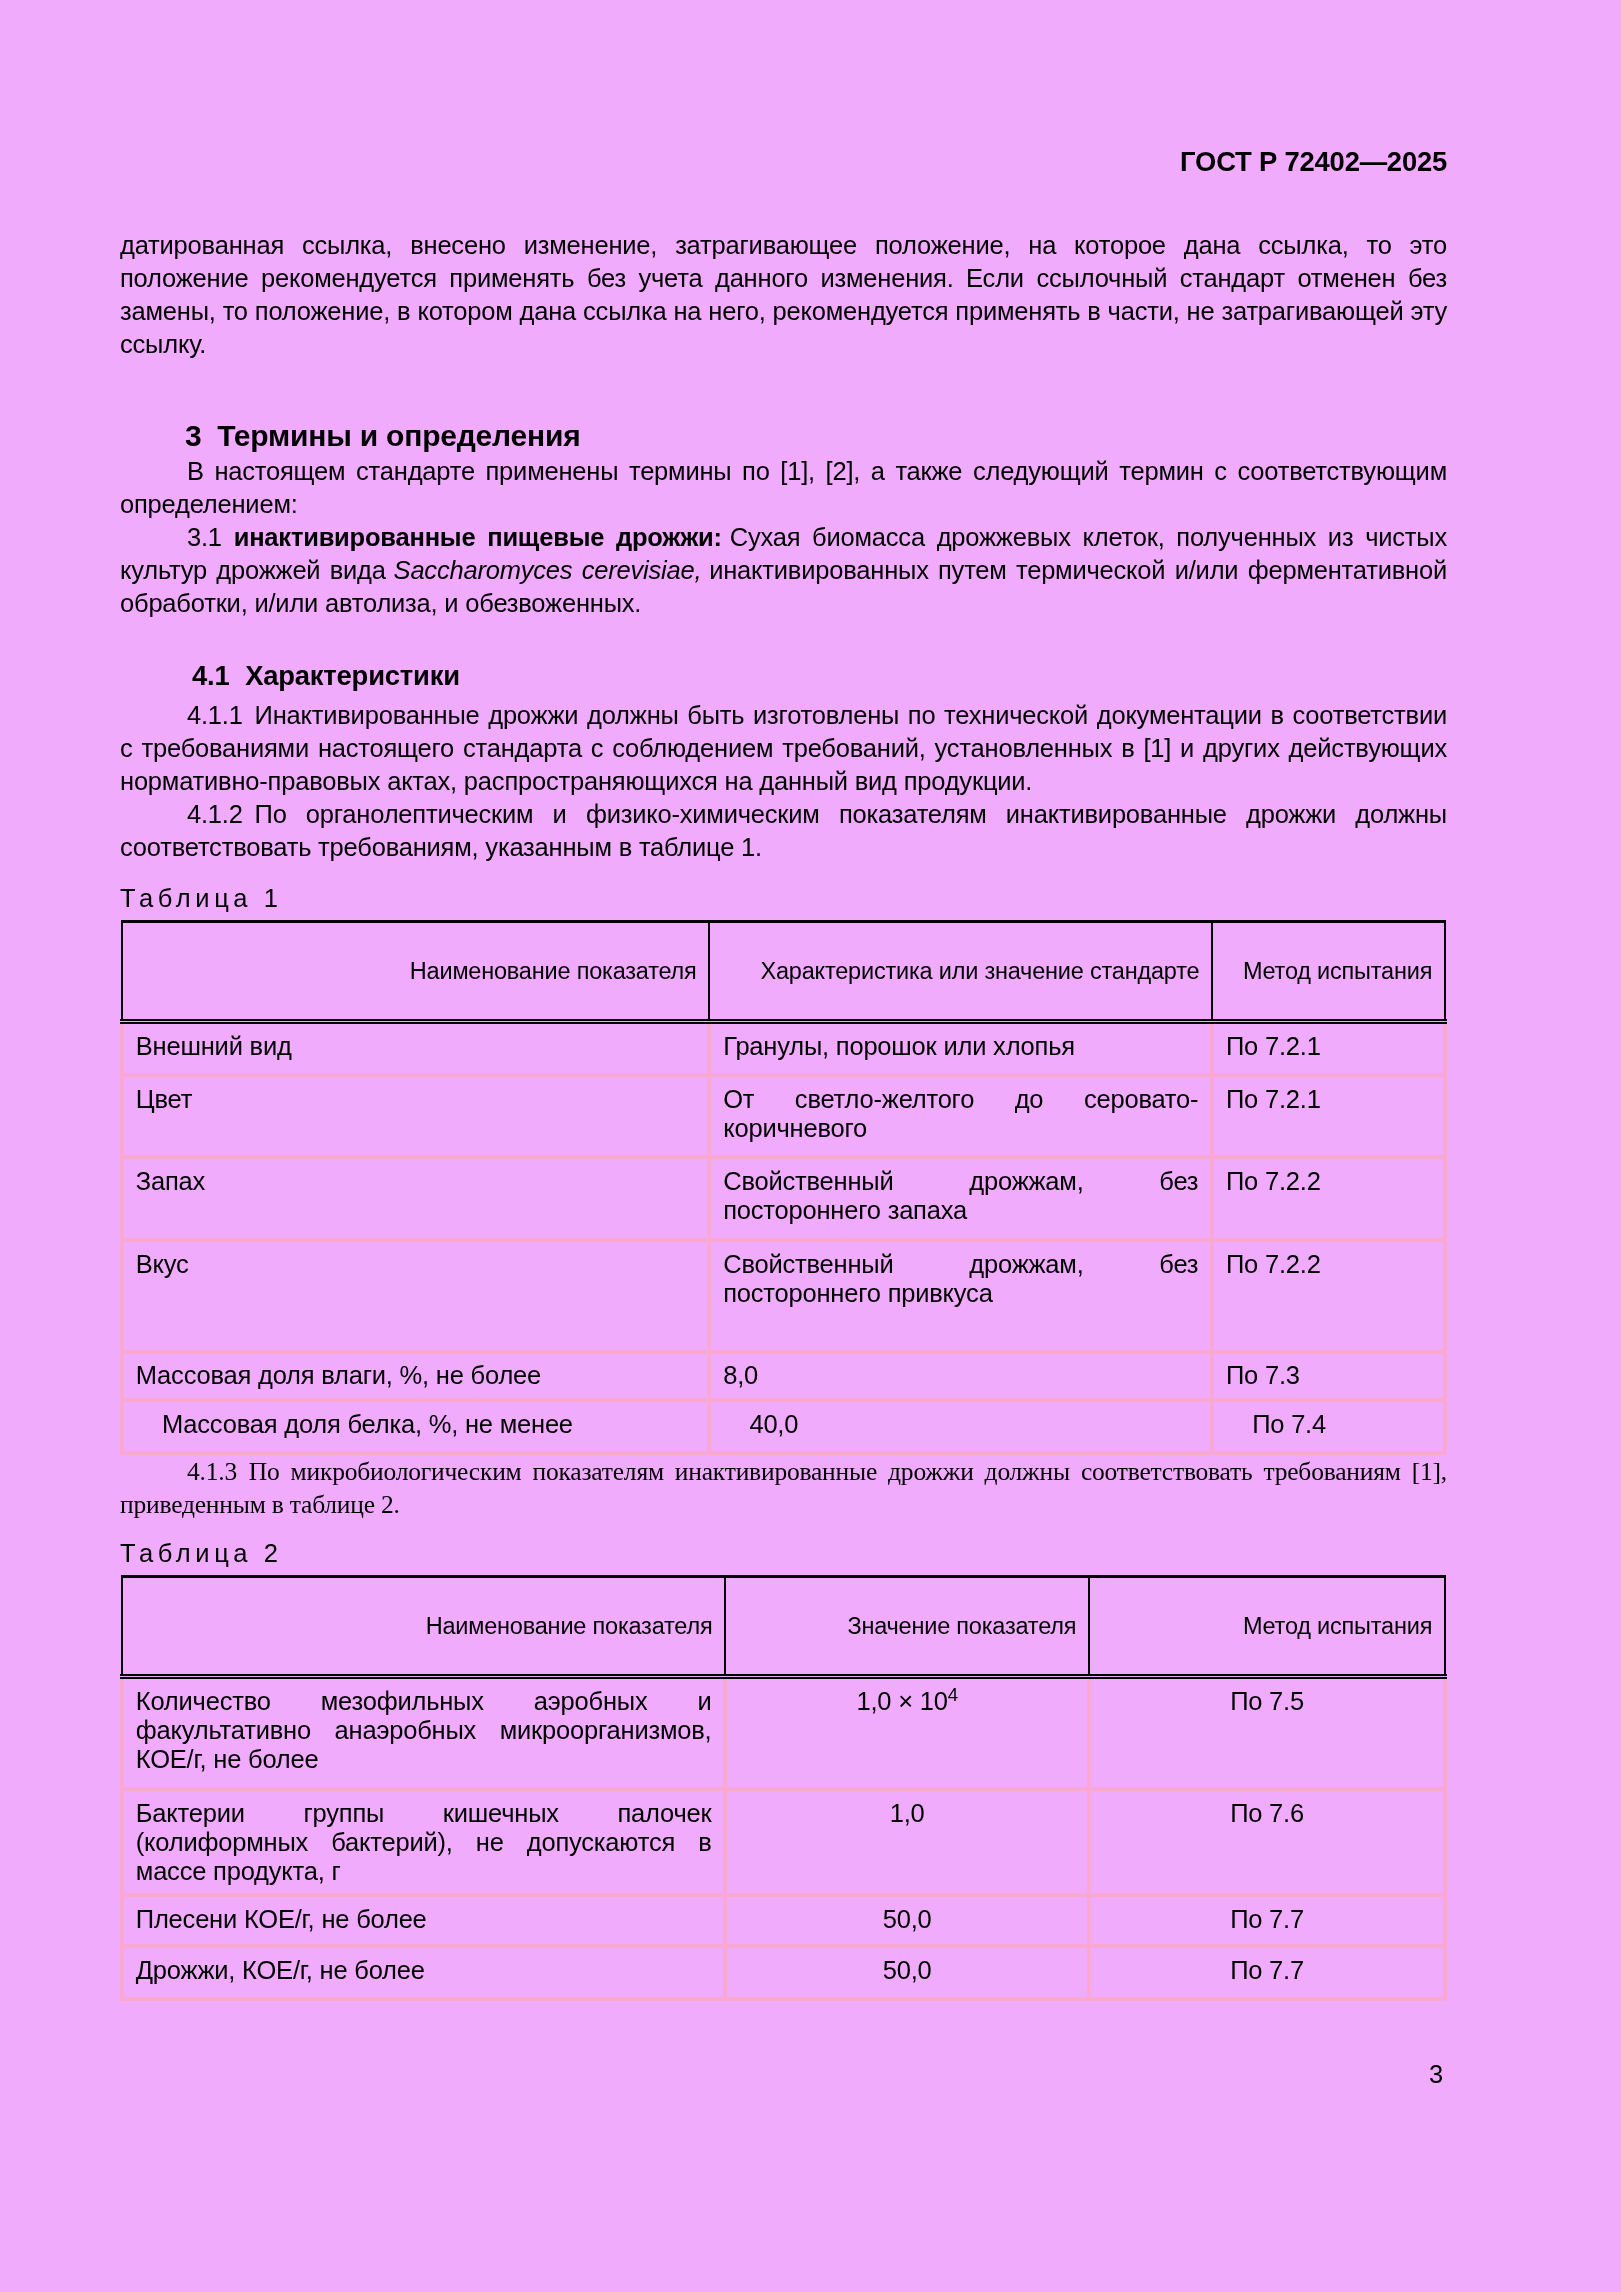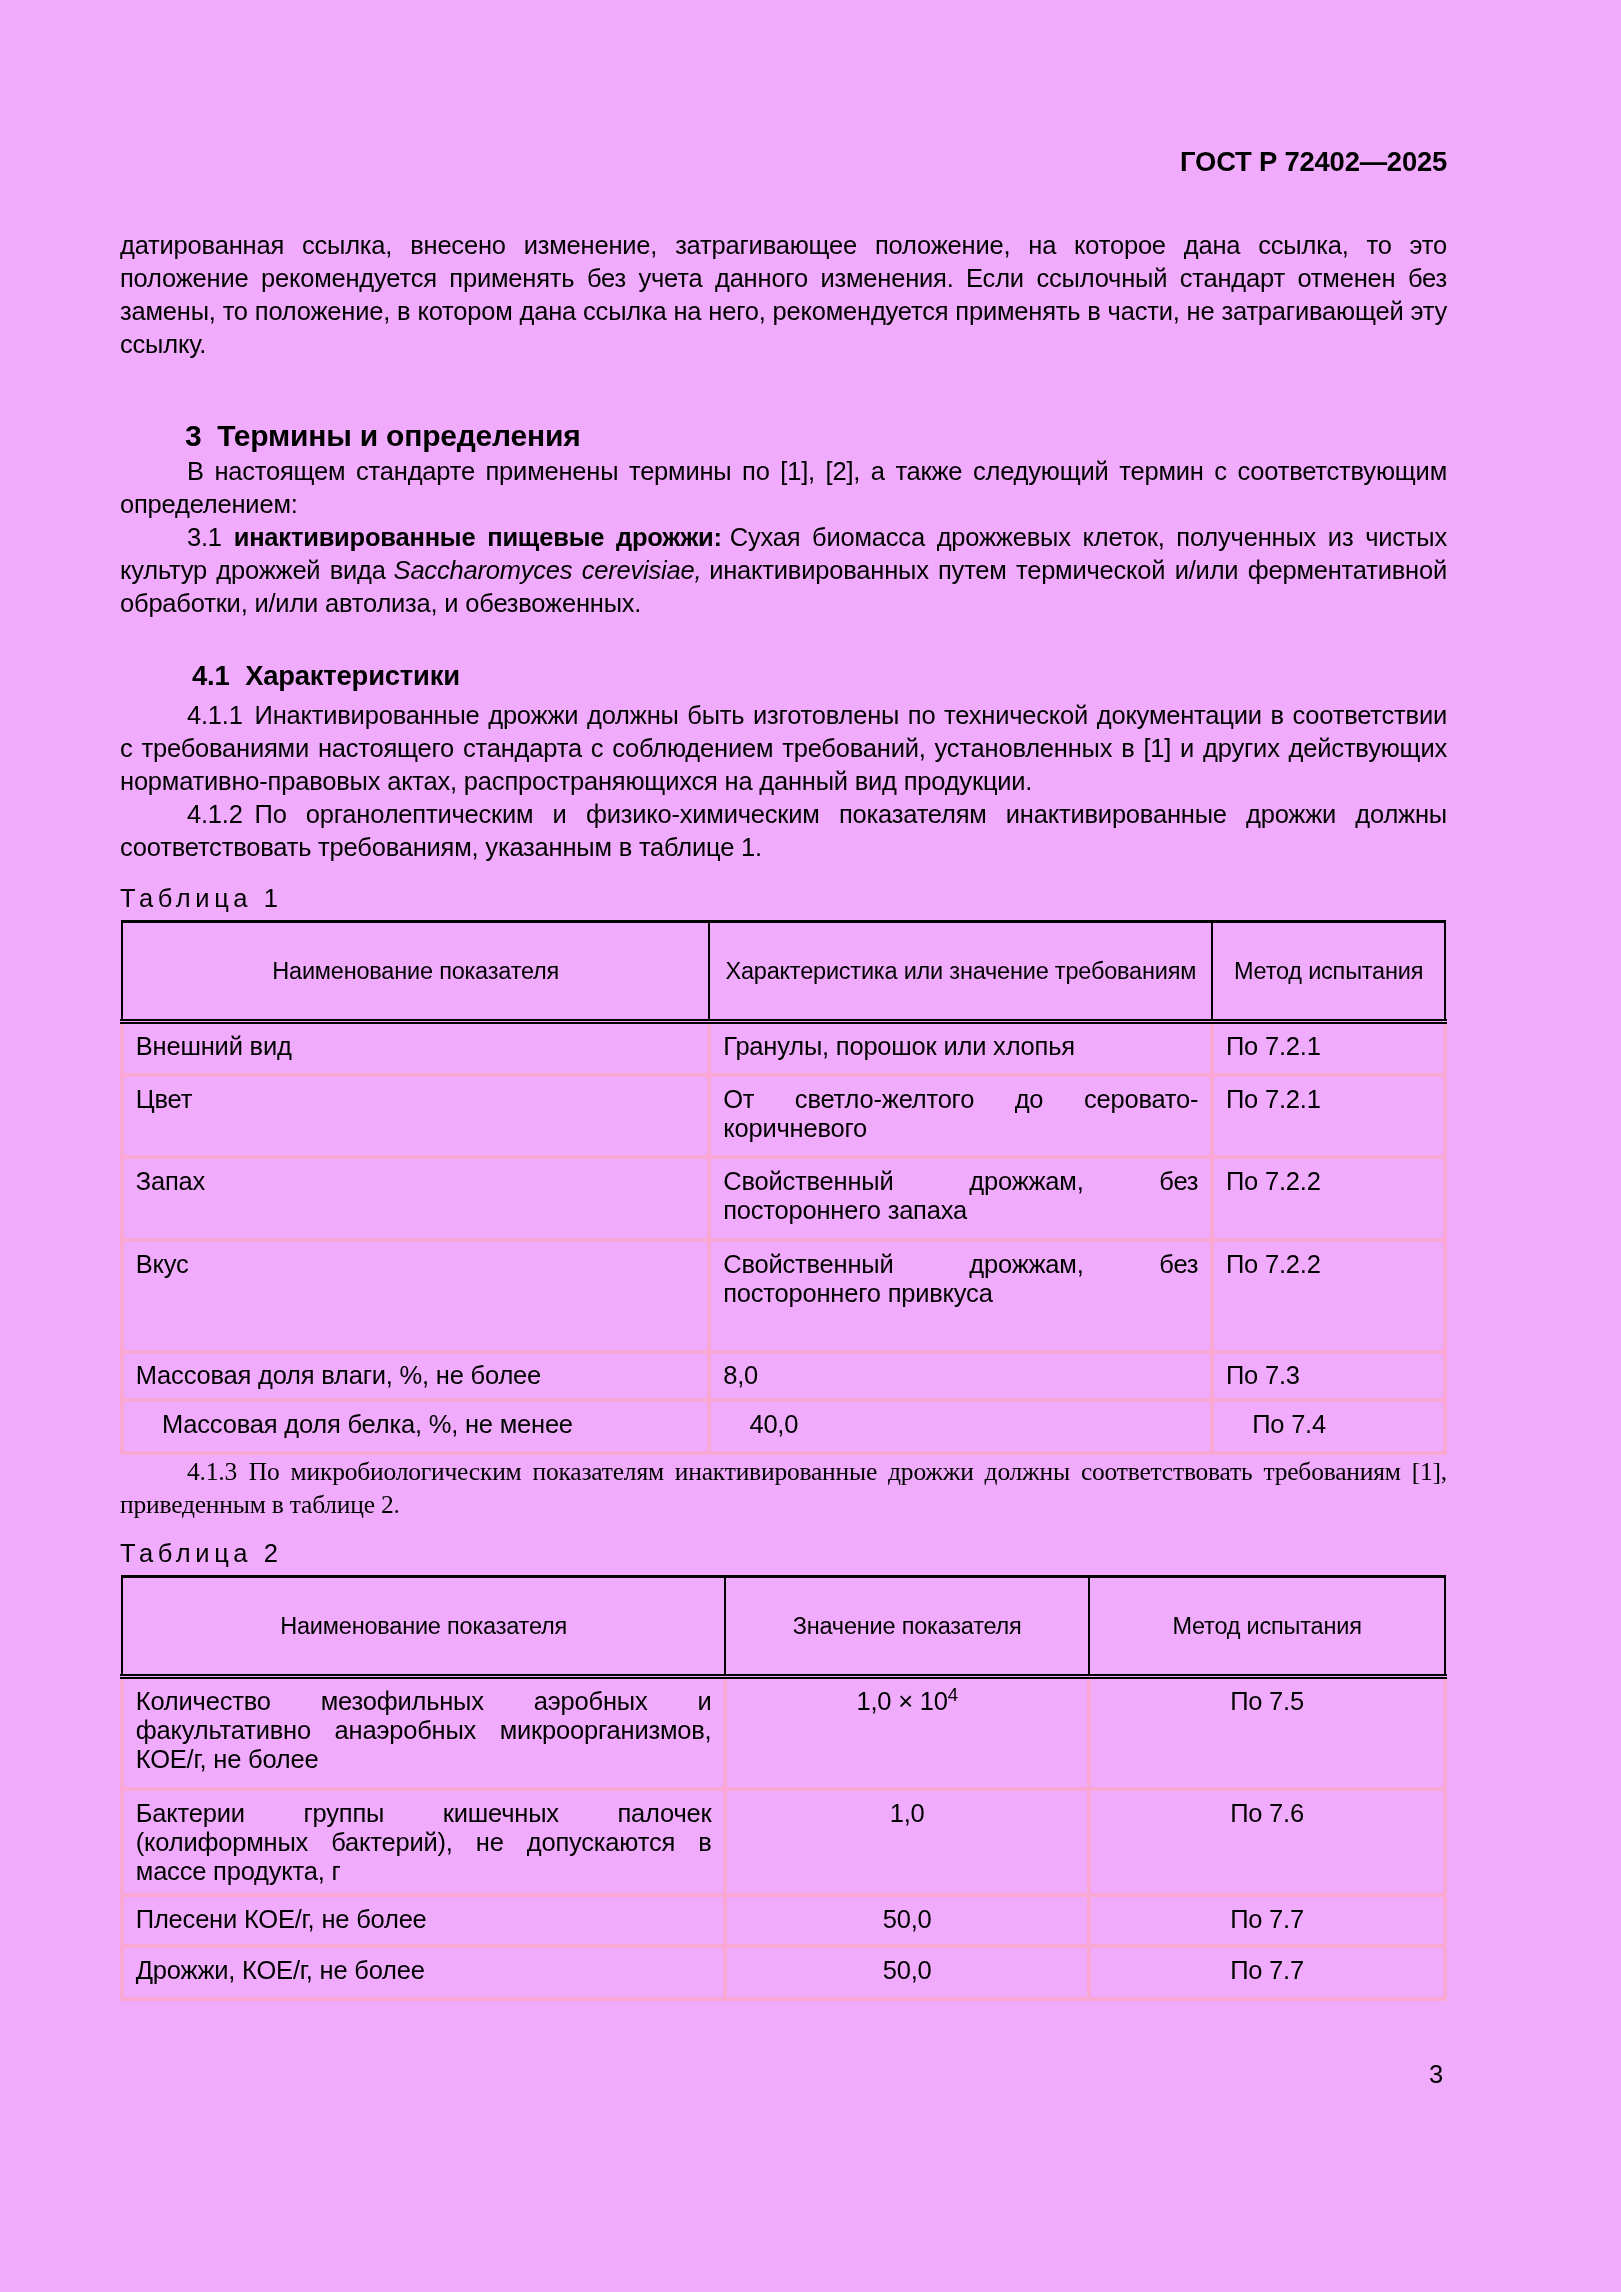--- a/index.html
+++ b/index.html
@@ -71,21 +71,21 @@
     border-top-width: 3.9px;
     border-bottom-width: 3.9px;
     font-size: 25.5px;
     line-height: 29px;
   }
   table.gost th {
     border: 2px solid #000;
     border-bottom: 5.9px double #000;
     font-weight: normal;
     font-size: 23.5px;
-    text-align: center;
+    text-align: right;
     vertical-align: middle;
     height: 84px;
     padding: 5.9px 11.8px;
   }
   table.gost td {
     border: 4px solid #f9a8d4;
     vertical-align: top;
     padding: 7.8px 11.8px;
     text-align: justify;
   }
@@ -137,21 +137,21 @@
 
   <table class="gost t1">
     <colgroup>
       <col style="width:44.4%">
       <col style="width:38.0%">
       <col style="width:17.6%">
     </colgroup>
     <thead>
       <tr>
         <th>Наименование показателя</th>
-        <th>Характеристика или значение требованиям</th>
+        <th>Характеристика или значение стандарте</th>
         <th>Метод испытания</th>
       </tr>
     </thead>
     <tbody>
       <tr class="r0">
         <td class="c-name">Внешний вид</td>
         <td class="c-value">Гранулы, порошок или хлопья</td>
         <td class="c-method">По 7.2.1</td>
       </tr>
       <tr class="r1">

